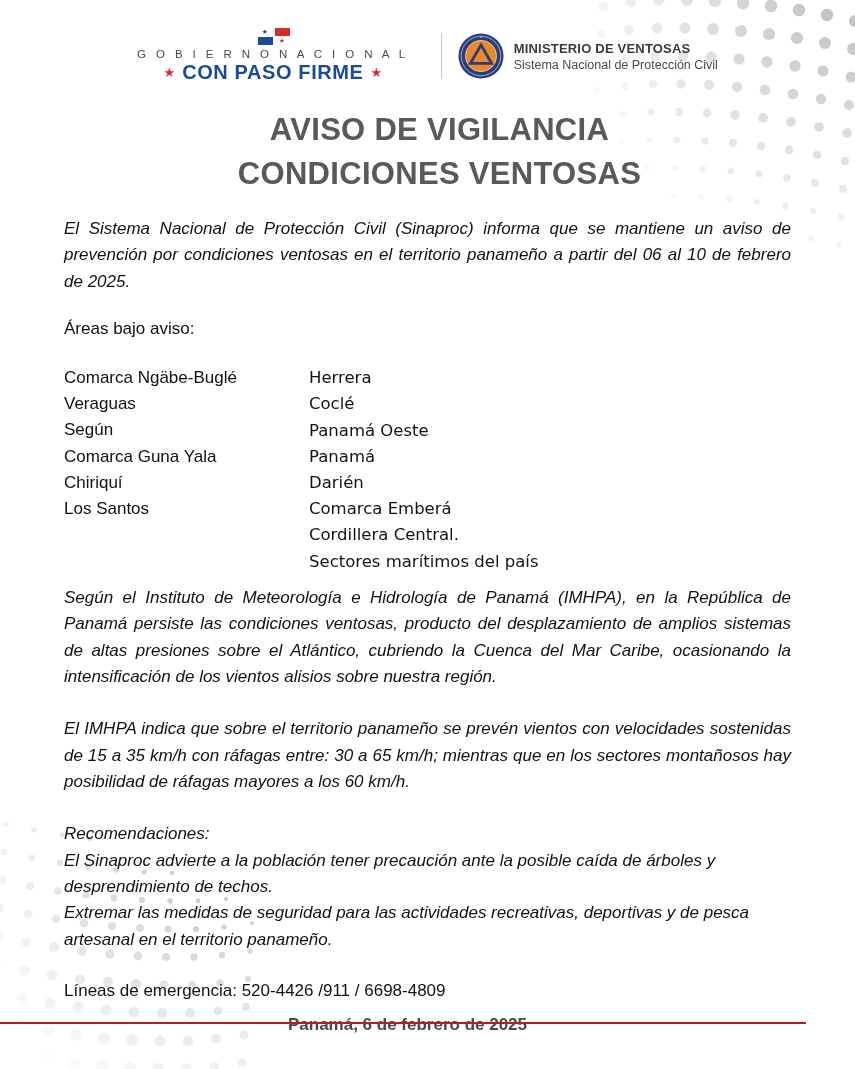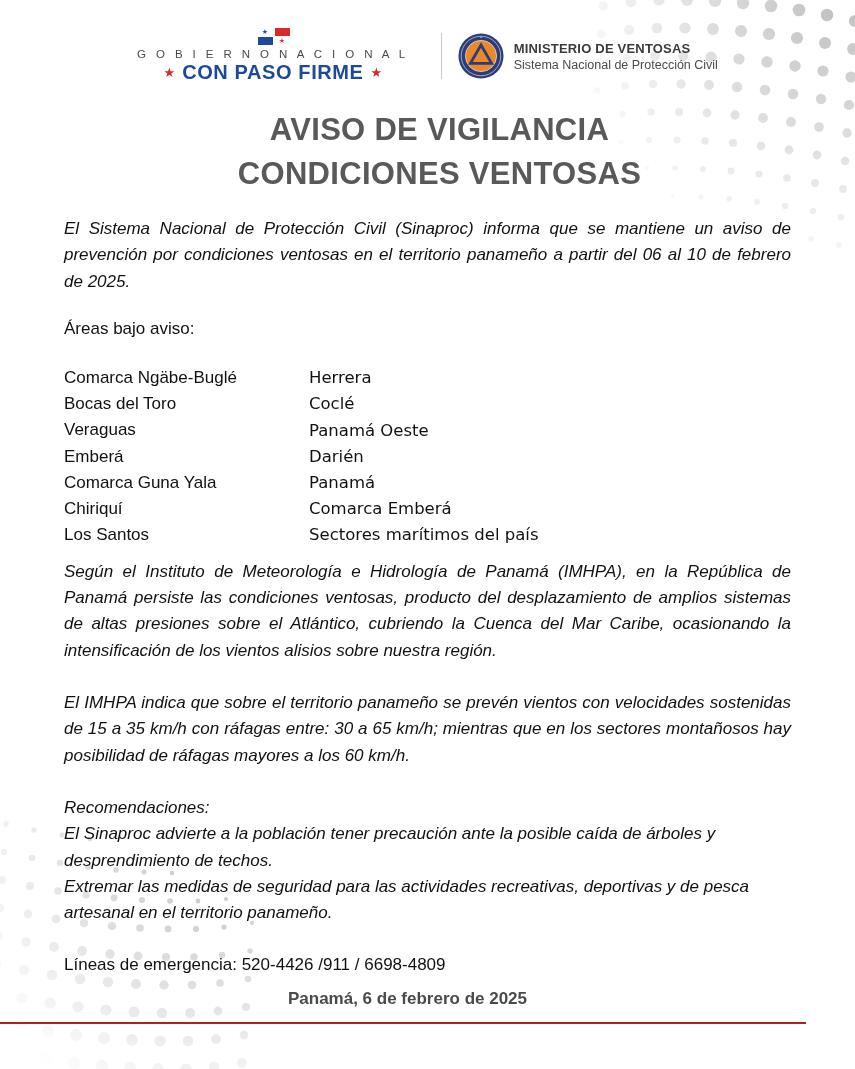--- a/index.html
+++ b/index.html
@@ -486,34 +486,34 @@
 
 <div class="content">
 
   <p class="para">El Sistema Nacional de Protección Civil (Sinaproc) informa que se mantiene un aviso de prevención por condiciones ventosas en el territorio panameño a partir del 06 al 10 de febrero de 2025.</p>
 
   <div class="areas-label">Áreas bajo aviso:</div>
 
   <div class="areas-cols">
     <div class="col-left">
       <div class="item">Comarca Ngäbe-Buglé</div>
-      <div class="item">Bocas del Toro</div>
       <div class="item">Veraguas</div>
-      <div class="item">Emberá</div>
+      <div class="item">Según</div>
       <div class="item">Comarca Guna Yala</div>
       <div class="item">Chiriquí</div>
       <div class="item">Los Santos</div>
     </div>
     <div class="col-right">
       <div class="item">Herrera</div>
       <div class="item">Coclé</div>
       <div class="item">Panamá Oeste</div>
+      <div class="item">Panamá</div>
       <div class="item">Darién</div>
-      <div class="item">Panamá</div>
       <div class="item">Comarca Emberá</div>
+      <div class="item">Cordillera Central.</div>
       <div class="item">Sectores marítimos del país</div>
     </div>
   </div>
 
   <div class="gap-sm"></div>
   <p class="para">Según el Instituto de Meteorología e Hidrología de Panamá (IMHPA), en la República de Panamá persiste las condiciones ventosas, producto del desplazamiento de amplios sistemas de altas presiones sobre el Atlántico, cubriendo la Cuenca del Mar Caribe, ocasionando la intensificación de los vientos alisios sobre nuestra región.</p>
 
   <div class="gap-lg"></div>
   <p class="para">El IMHPA indica que sobre el territorio panameño se prevén vientos con velocidades sostenidas de 15 a 35 km/h con ráfagas entre: 30 a 65 km/h; mientras que en los sectores montañosos hay posibilidad de ráfagas mayores a los 60 km/h.</p>
 

